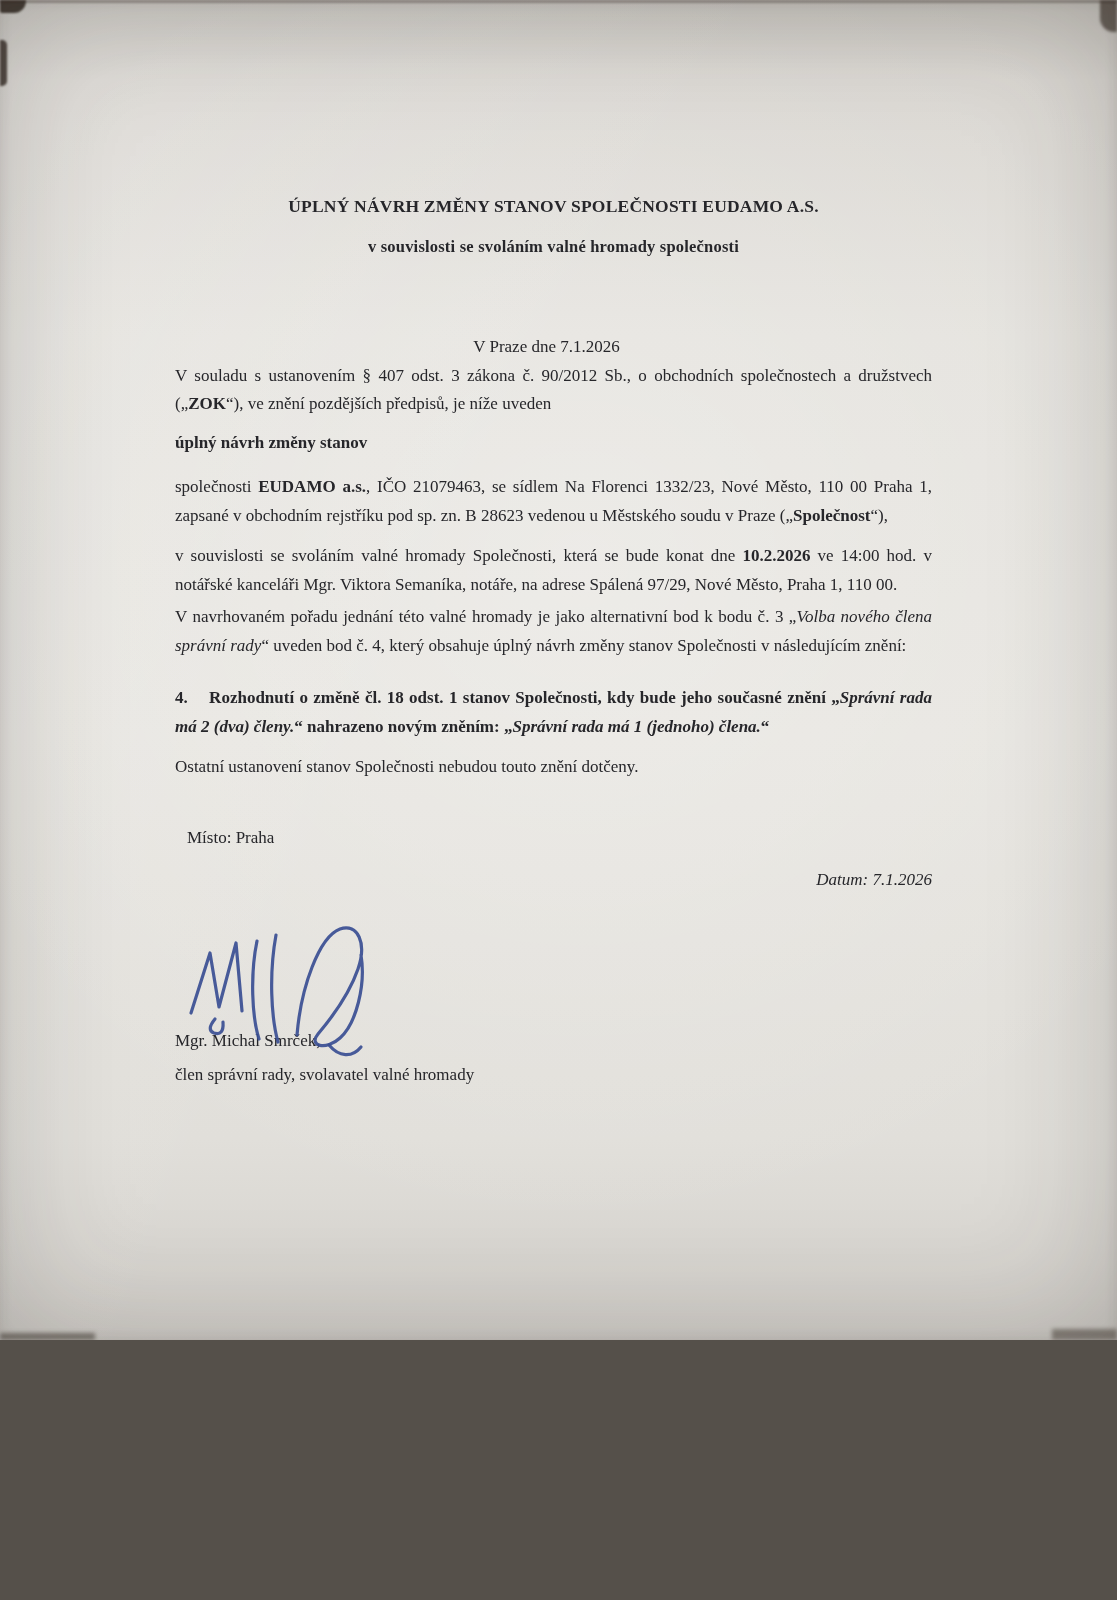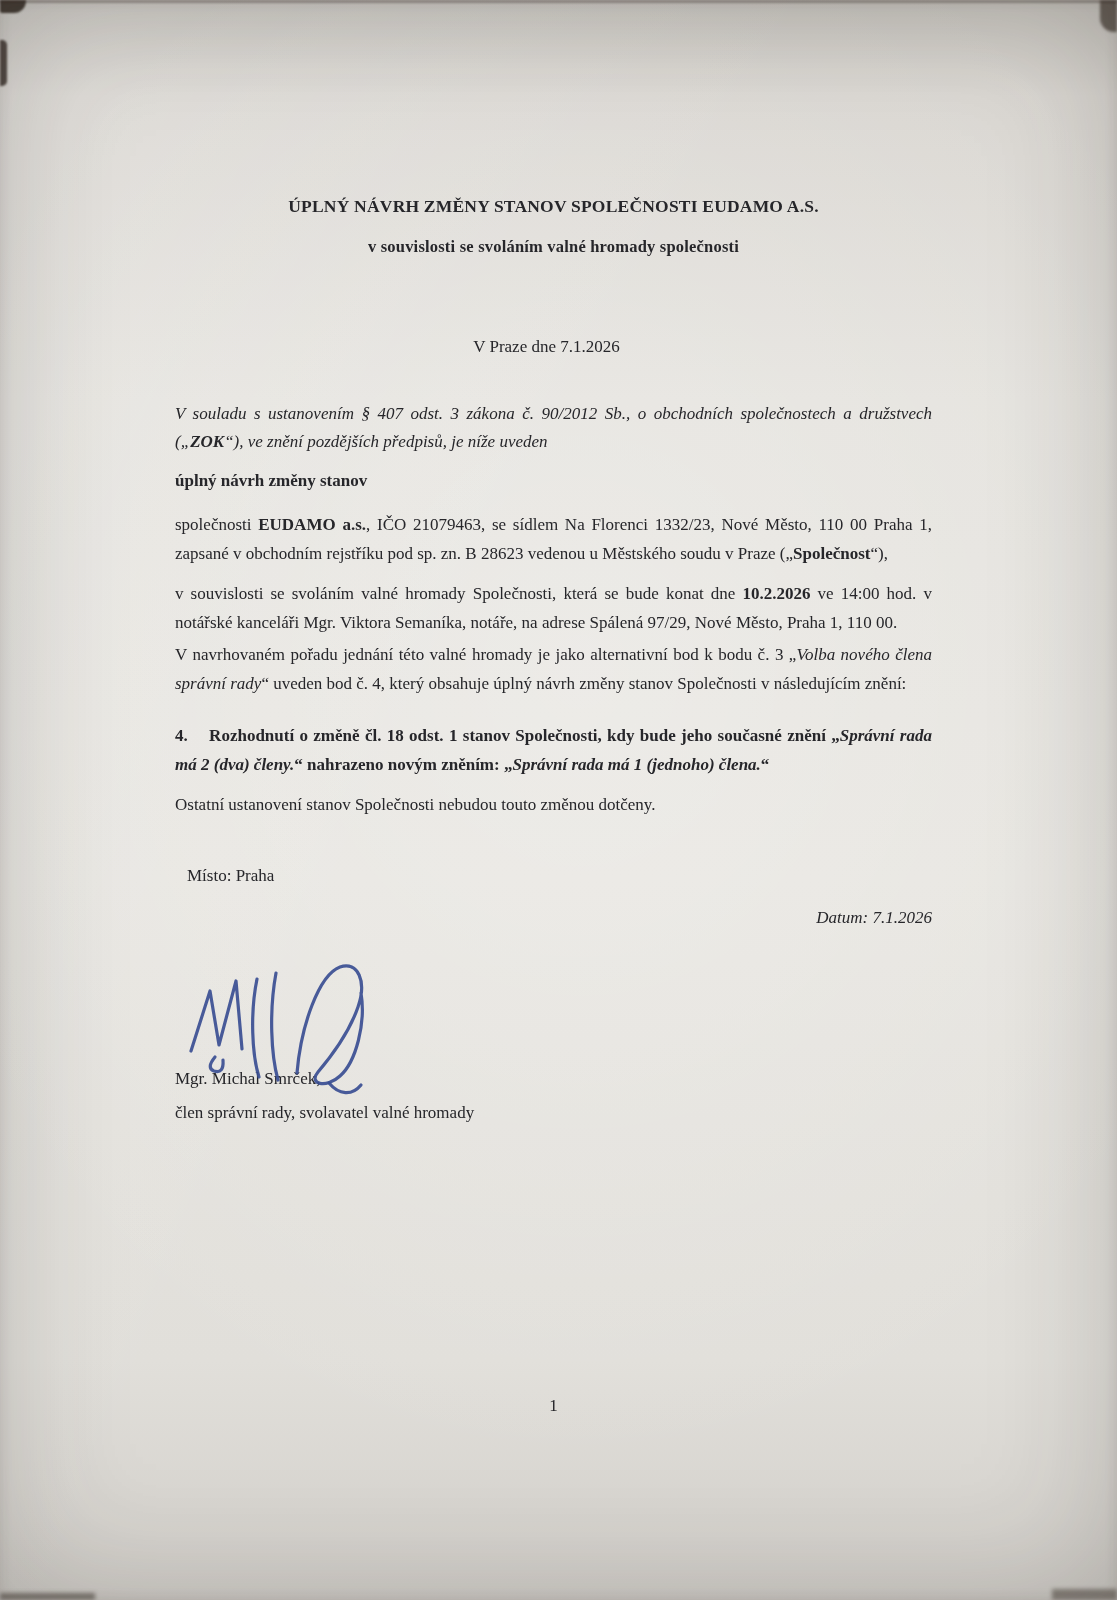--- a/index.html
+++ b/index.html
@@ -1,19 +1,19 @@
 <!DOCTYPE html>
 <html lang="cs" style="--text: #26262a; --ink: #3a4e93; --paper: #e4e2dd;"><head>
 <meta charset="utf-8">
 <title>Scanned document</title>
 <style>
   html,body{margin:0;padding:0;background:#55504a;}
   .page{
     position:relative;
-    width:1117px;height:1600px;
+    width:1117px;height:1340px;
     overflow:hidden;
     font-family:"Liberation Serif","DejaVu Serif",serif;
     color:var(--text,#26262a);
     background:
       linear-gradient(115deg, rgba(255,255,255,0.16) 0%, rgba(255,255,255,0) 45%),
       radial-gradient(ellipse 90% 70% at 52% 42%, rgba(255,255,255,0.28), rgba(255,255,255,0) 72%),
       linear-gradient(180deg,#c7c4be 0%, #dad7d2 6%, #e4e2dd 25%, #e7e5e0 55%, #e1dfda 85%, #d2cfca 100%);
   }
   .vignette{
     position:absolute;inset:0;pointer-events:none;
@@ -32,21 +32,21 @@
     font-size:17px;line-height:28.5px;
   }
   p{margin:0;text-align:justify;}
   .b{font-weight:bold;}
   .i{font-style:italic;}
   .bi{font-weight:bold;font-style:italic;}
 
   .doc-title{margin-top:192px;text-align:center;font-weight:bold;font-size:17.5px;letter-spacing:0.2px;}
   .doc-subtitle{margin-top:12px;text-align:center;font-weight:bold;font-size:16.5px;letter-spacing:0.2px;}
   .dateline{margin-top:72px;text-align:center;padding-right:14px;}
-  .para1{margin-top:38px;font-style:italic;}
+  .para1{}
   .heading2{margin-top:10px;text-align:left;font-weight:bold;}
   .para2{margin-top:16px;}
   .para3{margin-top:12px;}
   .para4{margin-top:4px;}
   .para5{margin-top:24px;}
   .para6{margin-top:12px;}
   .place{margin-top:42px;padding-left:12px;text-align:left;}
   .date{margin-top:14px;padding-left:12px;text-align:right;font-style:italic;}
 
   .signature-area{position:relative;height:0;}
@@ -74,21 +74,21 @@
     <p class="heading2">úplný návrh změny stanov</p>
 
     <p class="para2"><span>společnosti </span><span class="b">EUDAMO a.s.</span><span>, IČO 21079463, se sídlem Na Florenci 1332/23, Nové Město, 110 00 Praha 1, zapsané v obchodním rejstříku pod sp. zn. B 28623 vedenou u Městského soudu v Praze („</span><span class="b">Společnost</span><span>“),</span></p>
 
     <p class="para3"><span>v souvislosti se svoláním valné hromady Společnosti, která se bude konat dne </span><span class="b">10.2.2026</span><span> ve 14:00 hod. v notářské kanceláři Mgr. Viktora Semaníka, notáře, na adrese Spálená 97/29, Nové Město, Praha 1, 110 00.</span></p>
 
     <p class="para4"><span>V navrhovaném pořadu jednání této valné hromady je jako alternativní bod k bodu č. 3 „</span><span class="i">Volba nového člena správní rady</span><span>“ uveden bod č. 4, který obsahuje úplný návrh změny stanov Společnosti v následujícím znění:</span></p>
 
     <p class="para5"><span class="b">4.&nbsp;&nbsp;&nbsp;&nbsp;Rozhodnutí o změně čl. 18 odst. 1 stanov Společnosti, kdy bude jeho současné znění „</span><span class="bi">Správní rada má 2 (dva) členy.</span><span class="b">“ nahrazeno novým zněním: „</span><span class="bi">Správní rada má 1 (jednoho) člena.</span><span class="b">“</span></p>
 
-    <p class="para6">Ostatní ustanovení stanov Společnosti nebudou touto změnou dotčeny.</p>
+    <p class="para6">Ostatní ustanovení stanov Společnosti nebudou touto znění dotčeny.</p>
 
     <p class="place">Místo: Praha</p>
     <p class="date">Datum: 7.1.2026</p>
 
     <div class="signature-area">
       <svg class="signature-svg" viewBox="0 0 210 150" aria-hidden="true">
         <path d="M12 98 L31 38 L40 92 L57 28 L63 96"></path>
         <path d="M36 104 q -9 11 -1 14 q 10 3 9 -11"></path>
         <path d="M78 26 C 71 60 73 102 80 124"></path>
         <path d="M97 20 C 90 58 92 102 99 127"></path>

